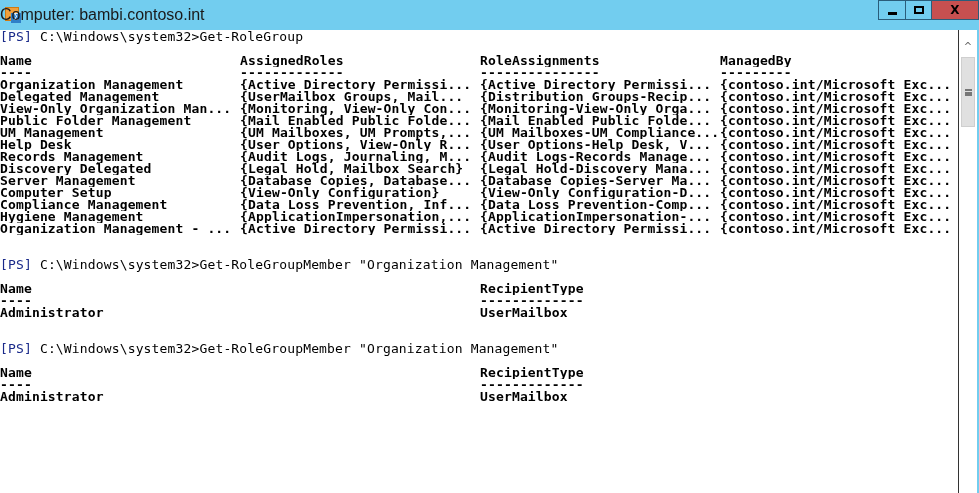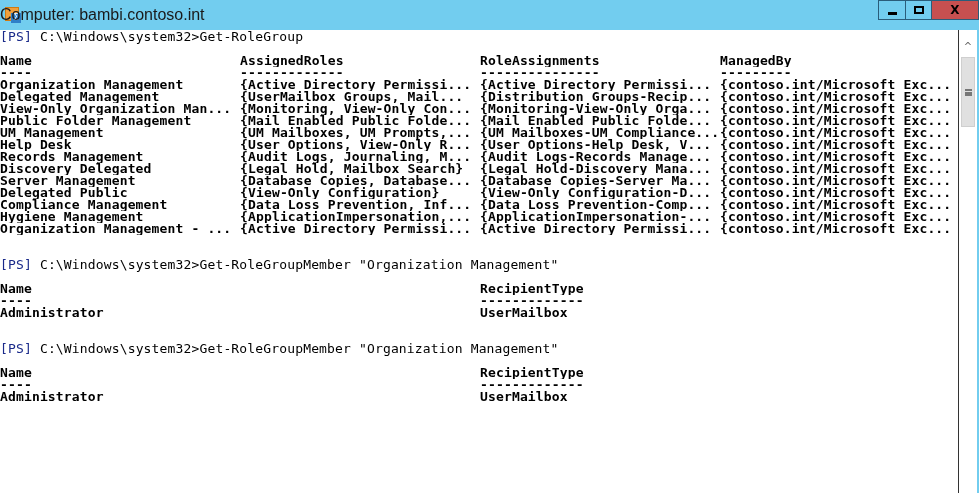--- a/index.html
+++ b/index.html
@@ -61,21 +61,21 @@
 
     <div class="line"><span class="col c30">Organization Management</span><span class="col c30">{Active Directory Permissi...</span><span class="col c30">{Active Directory Permissi...</span><span class="col c30">{contoso.int/Microsoft Exc...</span></div>
     <div class="line"><span class="col c30">Delegated Management</span><span class="col c30">{UserMailbox Groups, Mail...</span><span class="col c30">{Distribution Groups-Recip...</span><span class="col c30">{contoso.int/Microsoft Exc...</span></div>
     <div class="line"><span class="col c30">View-Only Organization Man...</span><span class="col c30">{Monitoring, View-Only Con...</span><span class="col c30">{Monitoring-View-Only Orga...</span><span class="col c30">{contoso.int/Microsoft Exc...</span></div>
     <div class="line"><span class="col c30">Public Folder Management</span><span class="col c30">{Mail Enabled Public Folde...</span><span class="col c30">{Mail Enabled Public Folde...</span><span class="col c30">{contoso.int/Microsoft Exc...</span></div>
     <div class="line"><span class="col c30">UM Management</span><span class="col c30">{UM Mailboxes, UM Prompts,...</span><span class="col c30">{UM Mailboxes-UM Compliance...</span><span class="col c30">{contoso.int/Microsoft Exc...</span></div>
     <div class="line"><span class="col c30">Help Desk</span><span class="col c30">{User Options, View-Only R...</span><span class="col c30">{User Options-Help Desk, V...</span><span class="col c30">{contoso.int/Microsoft Exc...</span></div>
     <div class="line"><span class="col c30">Records Management</span><span class="col c30">{Audit Logs, Journaling, M...</span><span class="col c30">{Audit Logs-Records Manage...</span><span class="col c30">{contoso.int/Microsoft Exc...</span></div>
     <div class="line"><span class="col c30">Discovery Delegated</span><span class="col c30">{Legal Hold, Mailbox Search}</span><span class="col c30">{Legal Hold-Discovery Mana...</span><span class="col c30">{contoso.int/Microsoft Exc...</span></div>
     <div class="line"><span class="col c30">Server Management</span><span class="col c30">{Database Copies, Database...</span><span class="col c30">{Database Copies-Server Ma...</span><span class="col c30">{contoso.int/Microsoft Exc...</span></div>
-    <div class="line"><span class="col c30">Delegated Public</span><span class="col c30">{View-Only Configuration}</span><span class="col c30">{View-Only Configuration-D...</span><span class="col c30">{contoso.int/Microsoft Exc...</span></div>
+    <div class="line"><span class="col c30">Computer Setup</span><span class="col c30">{View-Only Configuration}</span><span class="col c30">{View-Only Configuration-D...</span><span class="col c30">{contoso.int/Microsoft Exc...</span></div>
     <div class="line"><span class="col c30">Compliance Management</span><span class="col c30">{Data Loss Prevention, Inf...</span><span class="col c30">{Data Loss Prevention-Comp...</span><span class="col c30">{contoso.int/Microsoft Exc...</span></div>
     <div class="line"><span class="col c30">Hygiene Management</span><span class="col c30">{ApplicationImpersonation,...</span><span class="col c30">{ApplicationImpersonation-...</span><span class="col c30">{contoso.int/Microsoft Exc...</span></div>
     <div class="line"><span class="col c30">Organization Management - ...</span><span class="col c30">{Active Directory Permissi...</span><span class="col c30">{Active Directory Permissi...</span><span class="col c30">{contoso.int/Microsoft Exc...</span></div>
 
     <div class="line"> </div>
     <div class="line"> </div>
 
     <div class="line"><span class="prompt-tag">[PS]</span> <span class="prompt-path">C:\Windows\system32&gt;</span><span class="prompt-path">Get-RoleGroupMember "Organization Management"</span></div>
     <div class="line"> </div>
     <div class="line narrow"><span class="col c60">Name</span><span class="col">RecipientType</span></div>

